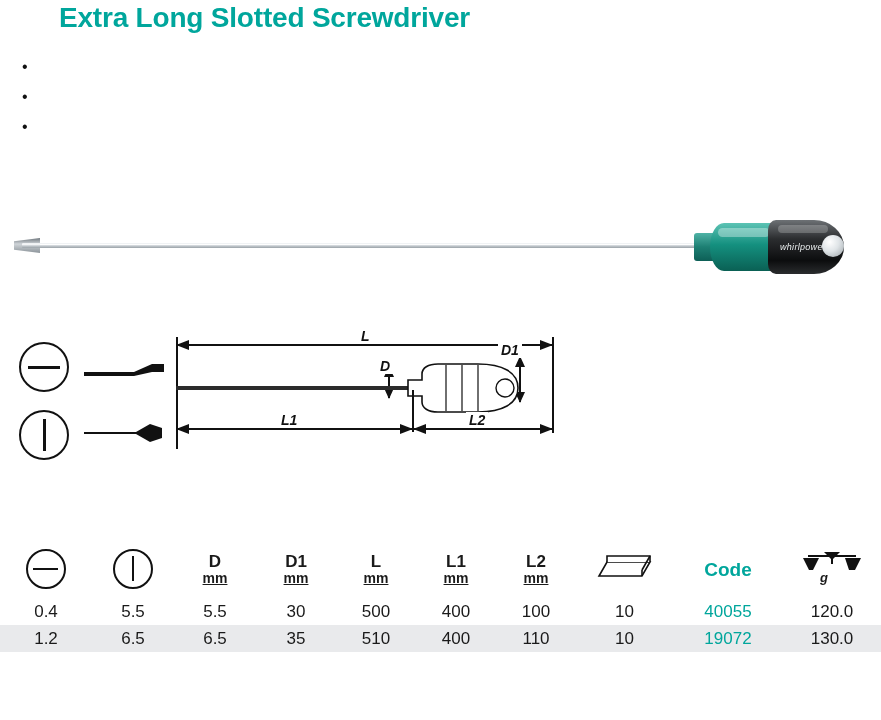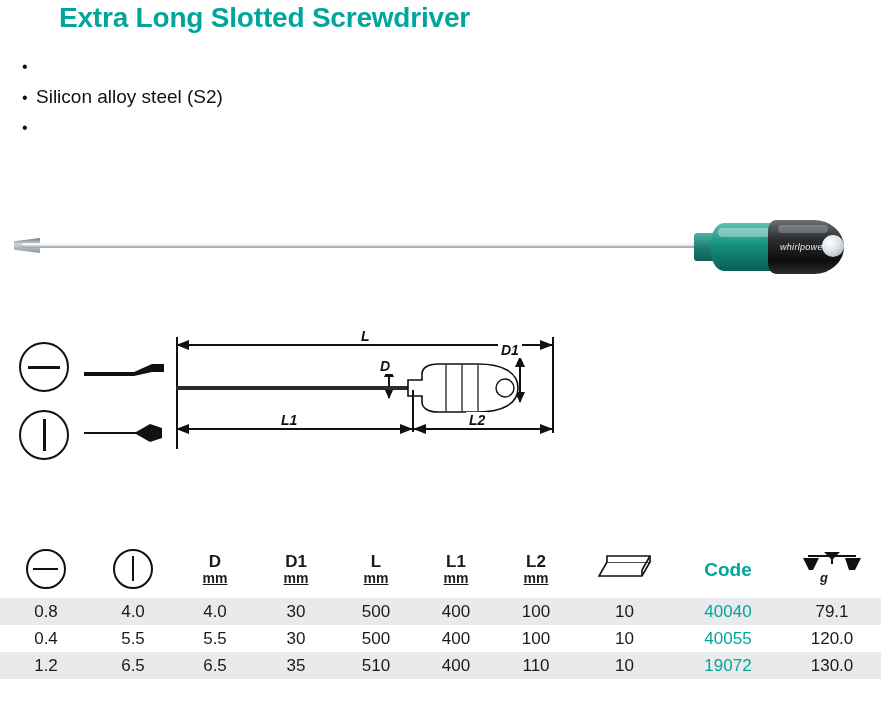--- a/index.html
+++ b/index.html
@@ -236,21 +236,20 @@
 <div class="page">
 
   <div class="title">Extra Long Slotted Screwdriver</div>
 
   <div class="bullets">
     <div class="bullet">
       <span class="dot">•</span>
     </div>
     <div class="bullet">
       <span class="dot">•</span>
-      <span>Silicon alloy steel (S2)</span>
     </div>
     <div class="bullet">
       <span class="dot">•</span>
     </div>
   </div>
 
   <div class="photo">
     <div class="blade-tip"></div>
     <div class="blade-shaft"></div>
     <div class="blade-gloss"></div>
@@ -396,32 +395,20 @@
                 <polygon points="1,8 17,8 11,20 7,20" fill="#111"></polygon>
                 <polygon points="43,8 59,8 53,20 47,20" fill="#111"></polygon>
                 <polygon points="22,2 38,2 30,10" fill="#111"></polygon>
               </svg>
               <span class="weight-g">g</span>
             </span>
           </th>
         </tr>
       </thead>
       <tbody>
-        <tr class="alt">
-          <td>0.8</td>
-          <td>4.0</td>
-          <td>4.0</td>
-          <td>30</td>
-          <td>500</td>
-          <td>400</td>
-          <td>100</td>
-          <td>10</td>
-          <td class="code">40040</td>
-          <td>79.1</td>
-        </tr>
         <tr>
           <td>0.4</td>
           <td>5.5</td>
           <td>5.5</td>
           <td>30</td>
           <td>500</td>
           <td>400</td>
           <td>100</td>
           <td>10</td>
           <td class="code">40055</td>

